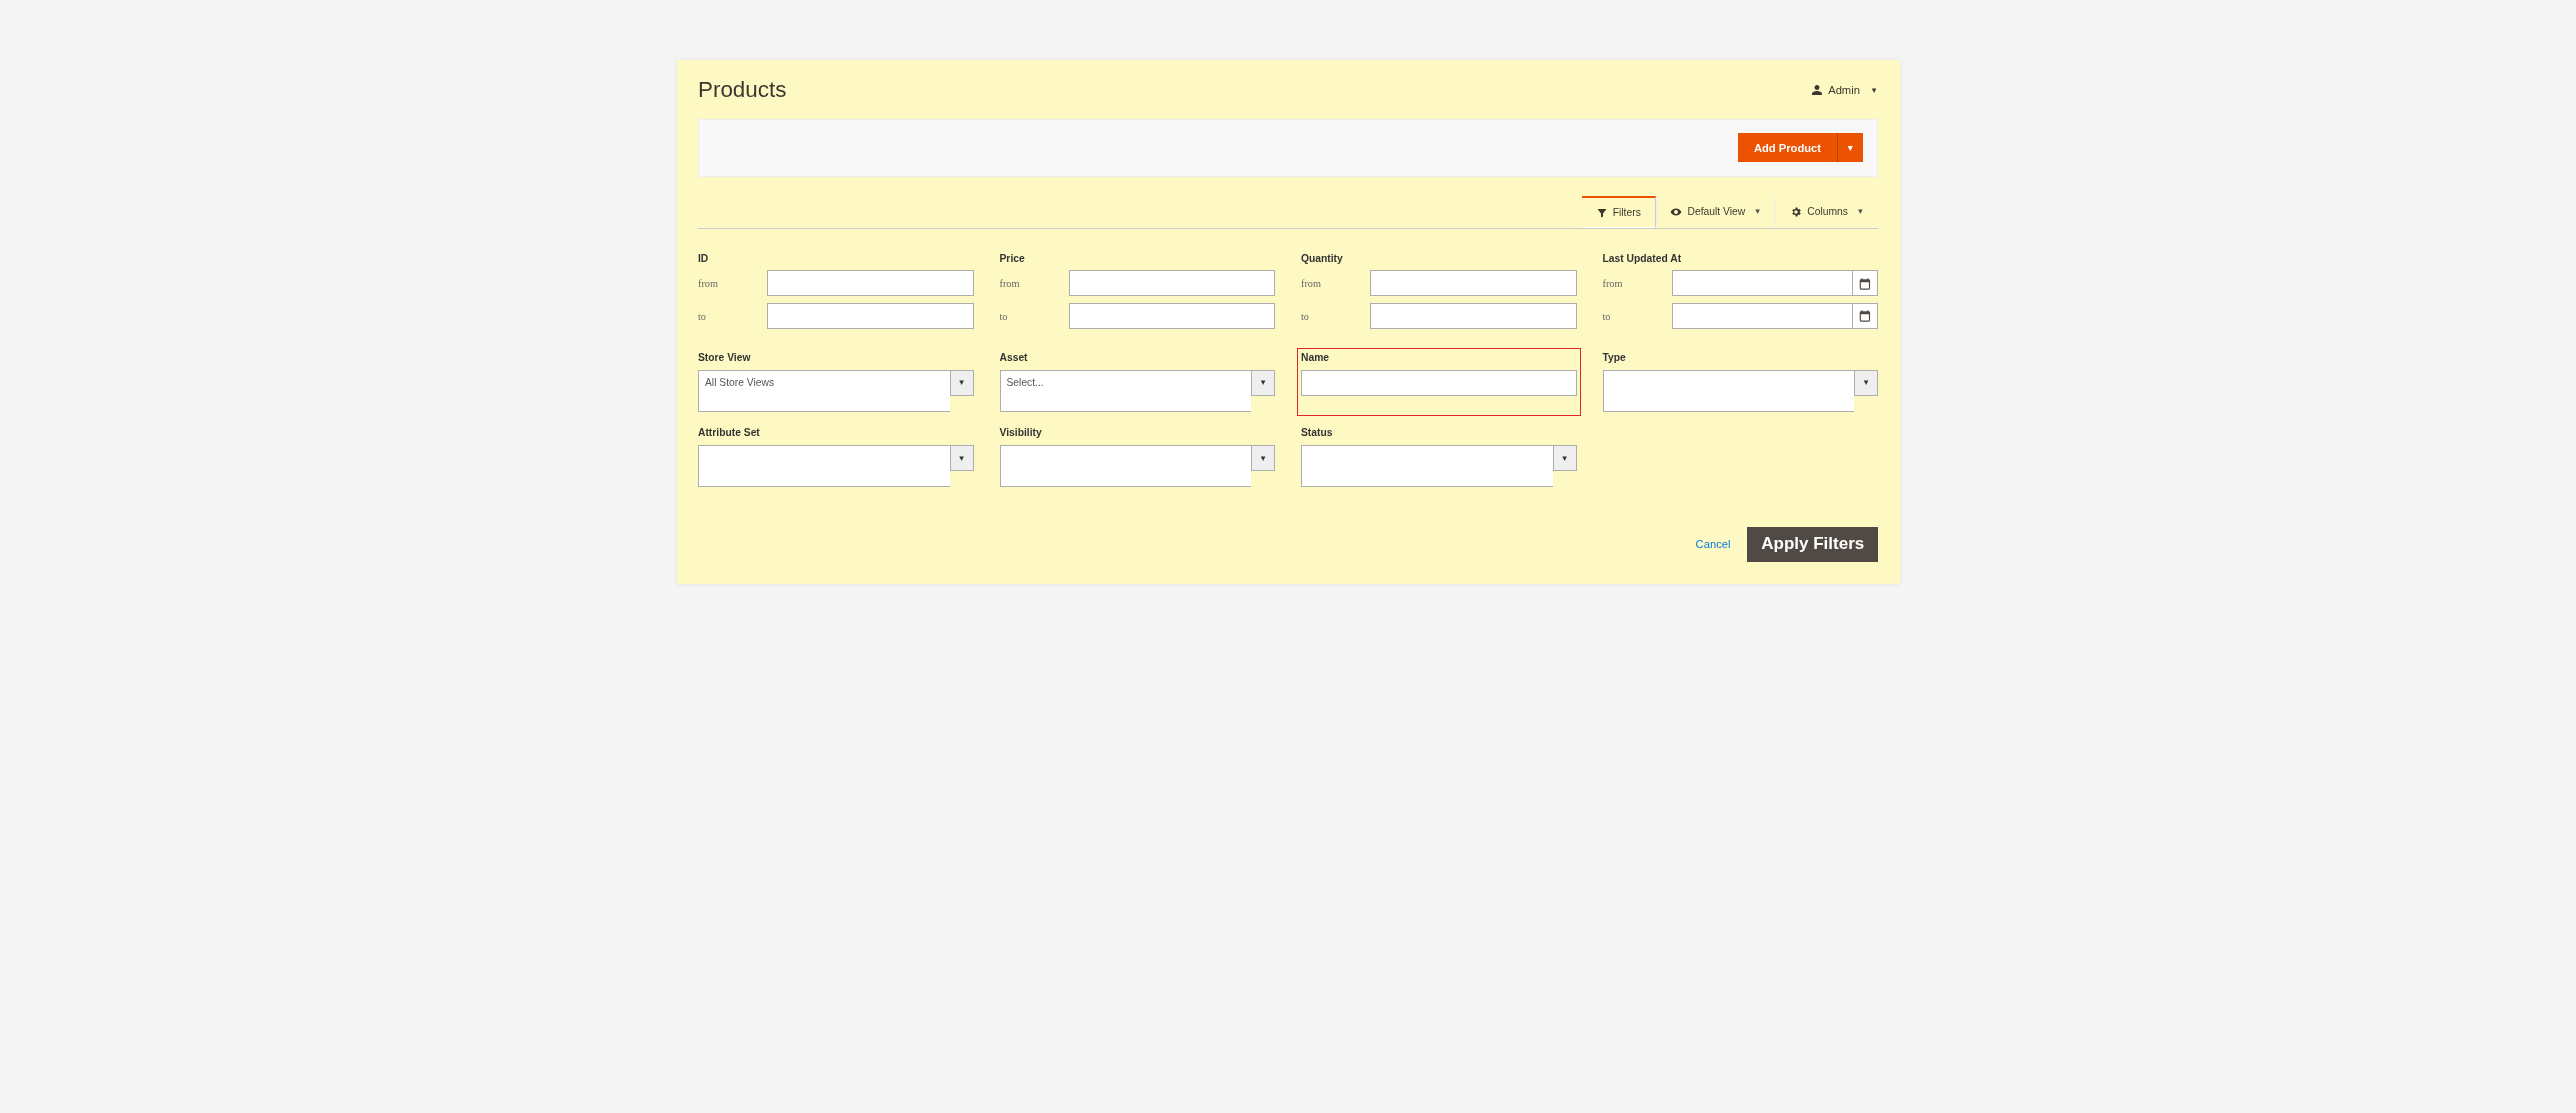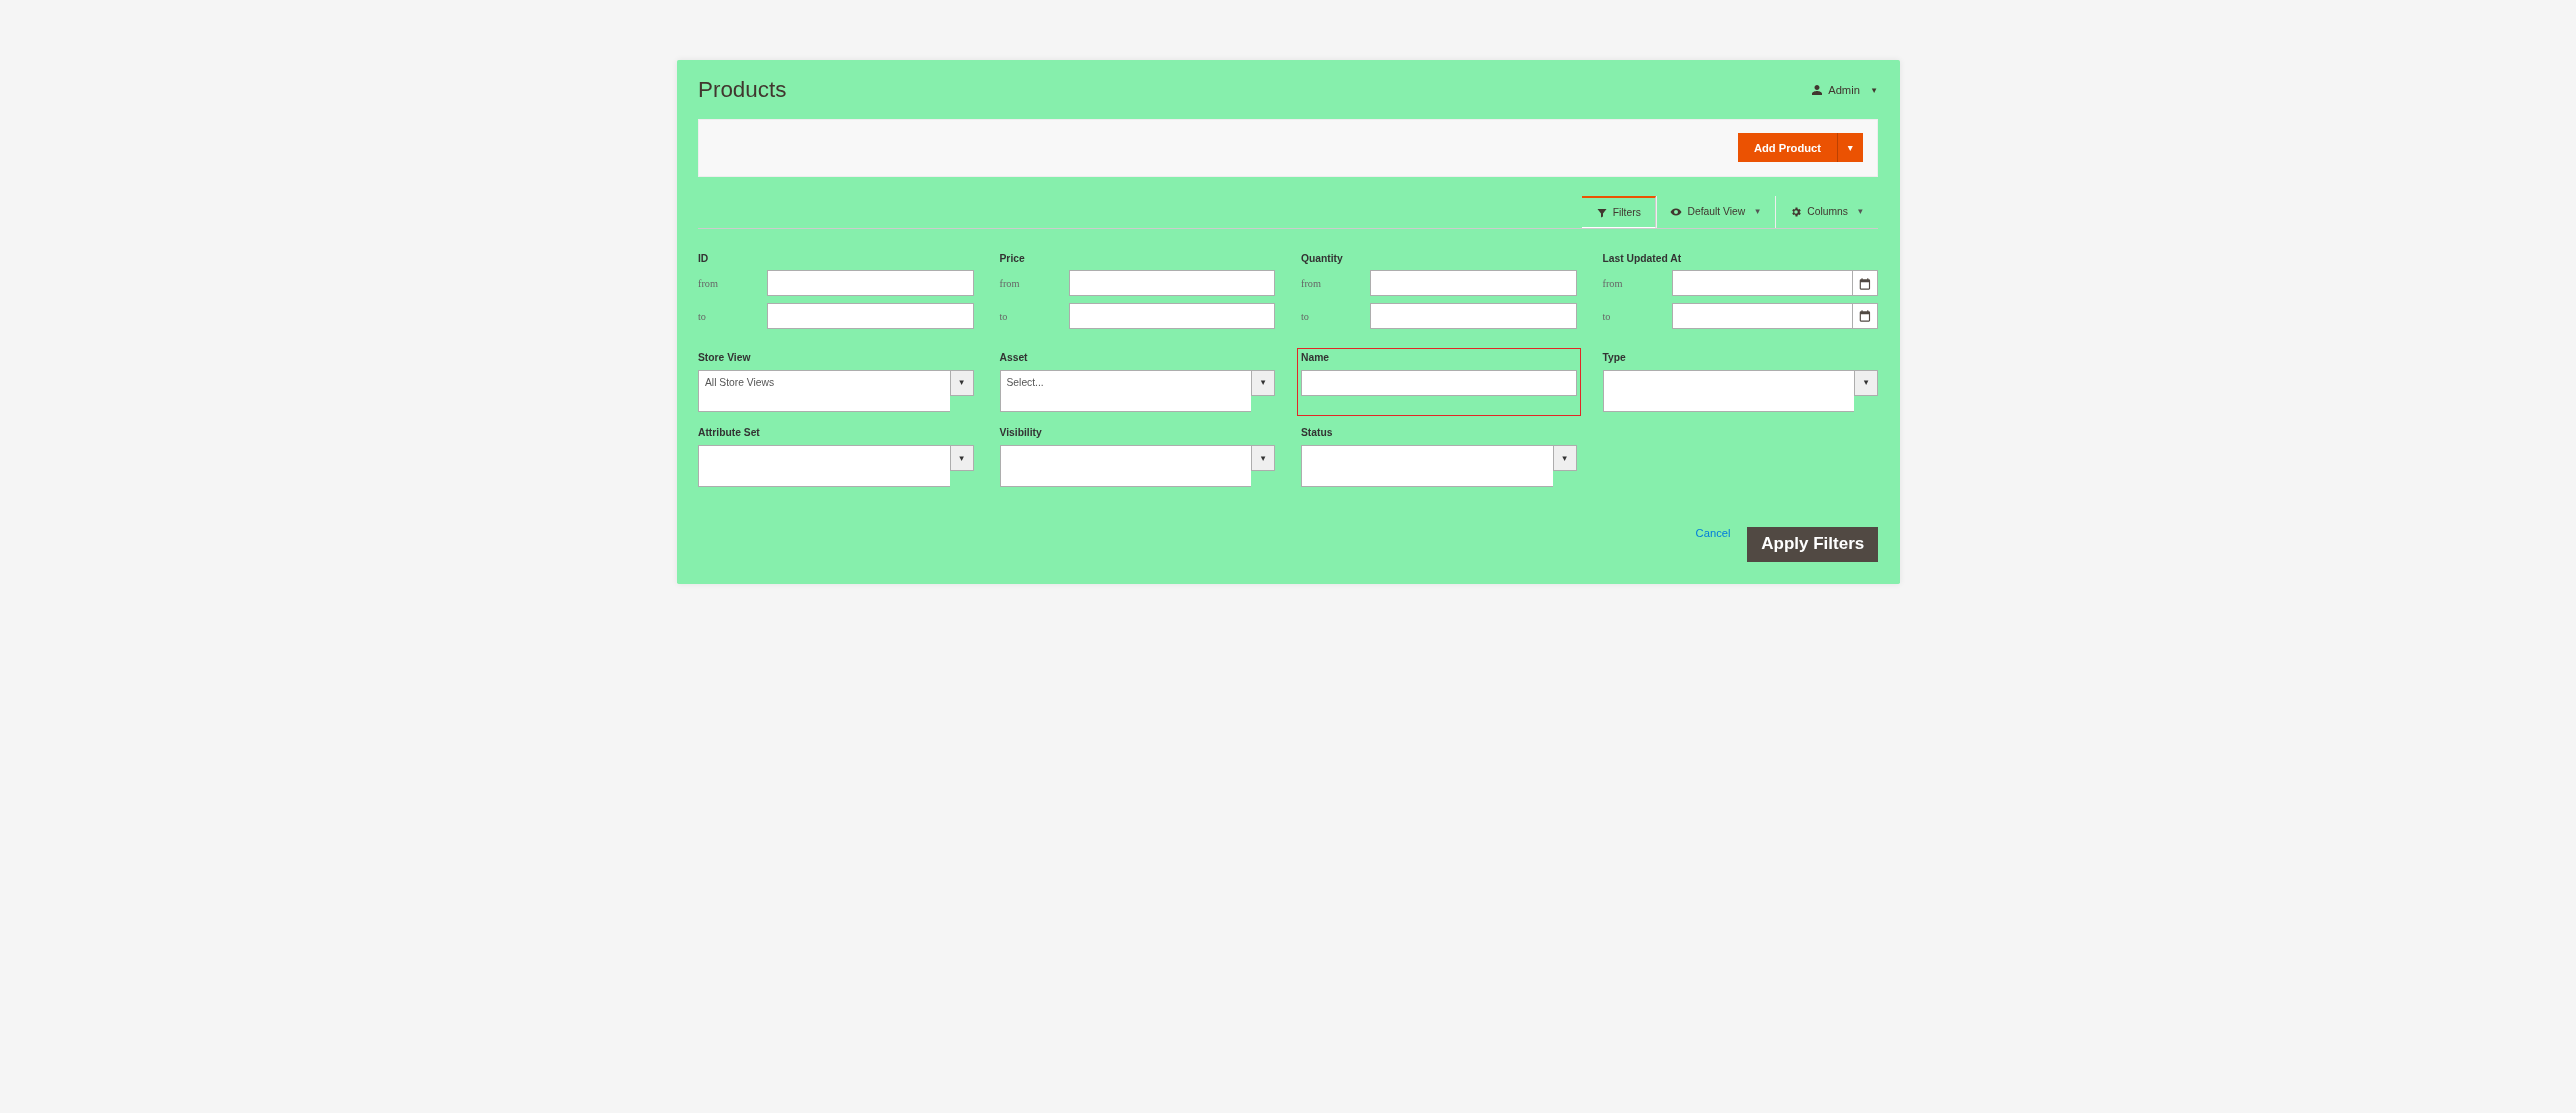--- a/index.html
+++ b/index.html
@@ -4,21 +4,21 @@
 <style>
   * { box-sizing: border-box; margin: 0; padding: 0; }
   body {
     background: #f5f5f5;
     font-family: 'Helvetica Neue', Arial, sans-serif;
     font-size: 11.2px;
     color: #333;
     padding: 17px 0;
   }
   .page-card {
-    background: #86efac;
+    background: #fef9c3;
     width: 1223px;
     margin: 43px auto;
     border-radius: 1.7px;
     box-shadow: 0 0 6.9px rgba(0,0,0,0.08);
     padding: 17px 21.5px 21.5px 21.5px;
   }
   .page-header {
     display: flex;
     justify-content: space-between;
     align-items: center;
@@ -178,21 +178,21 @@
     align-items: center;
     justify-content: center;
     cursor: pointer;
     font-size: 7.8px;
     color: #333;
   }
 
   .filters-footer {
     display: flex;
     justify-content: flex-end;
-    align-items: flex-start;
+    align-items: center;
     gap: 17px;
     padding-top: 15.5px;
   }
   .link-cancel {
     color: #007bdb;
     font-size: 11.2px;
     cursor: pointer;
     text-decoration: none;
   }
   .btn-dark {

